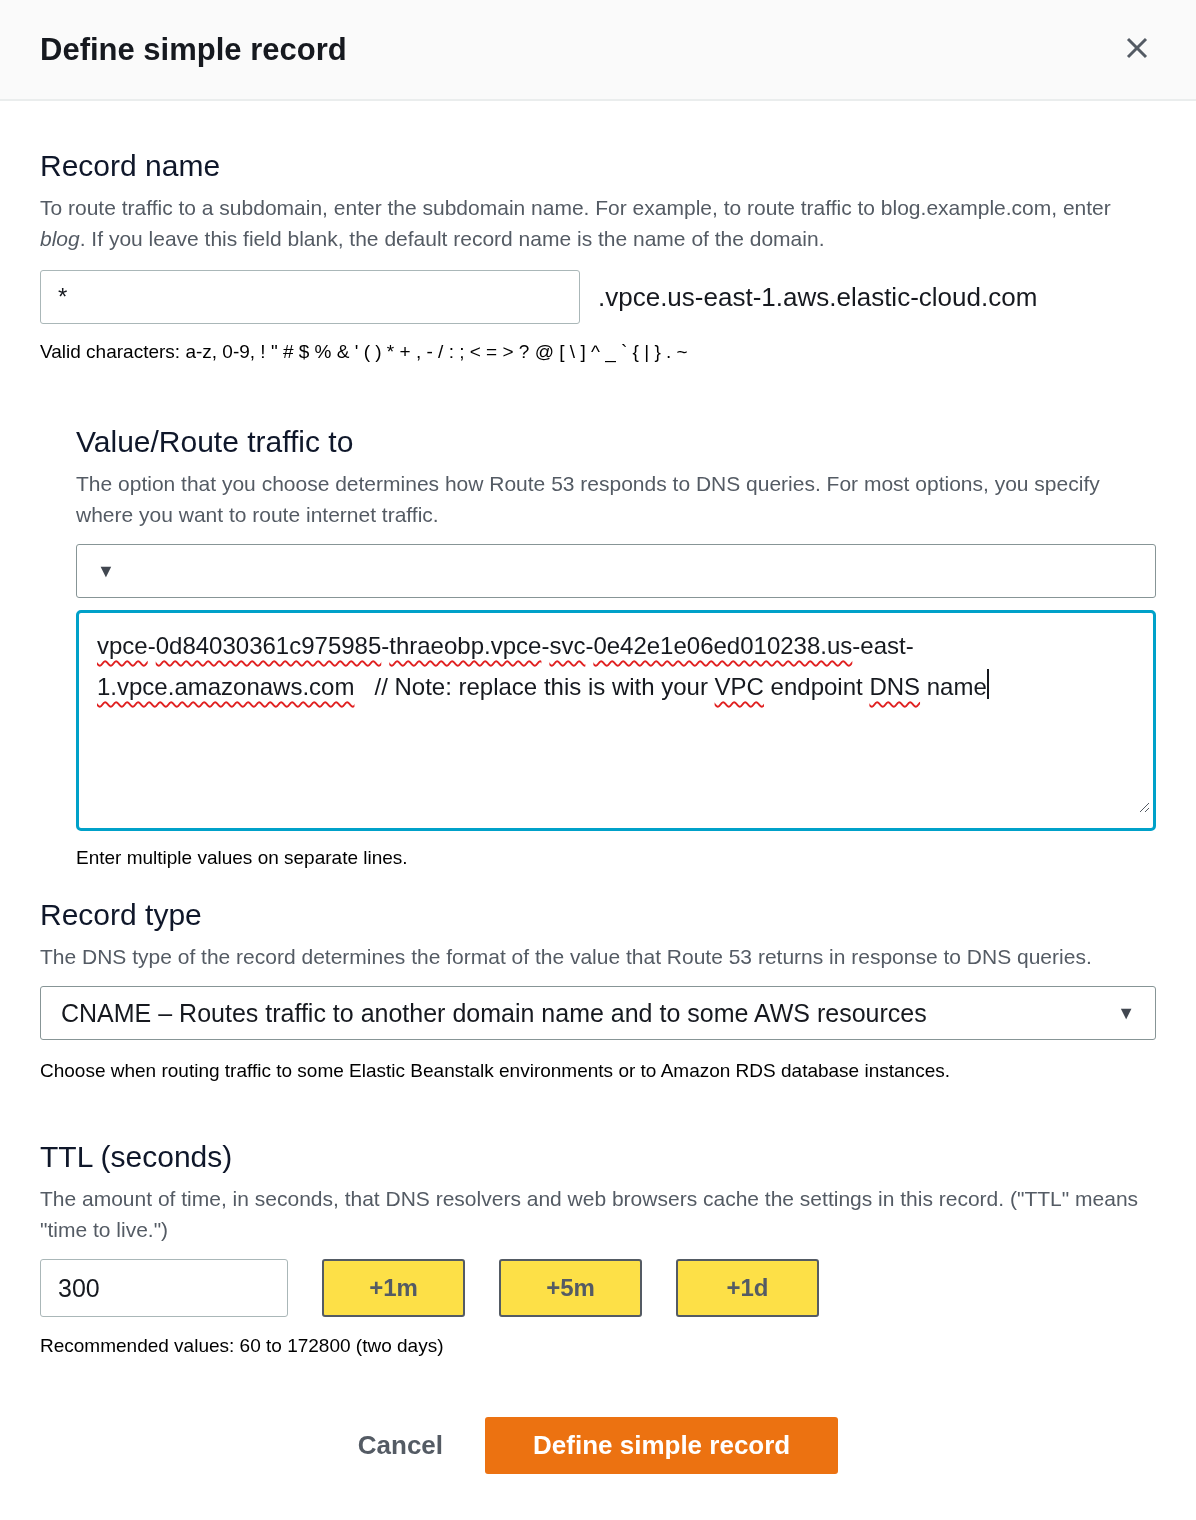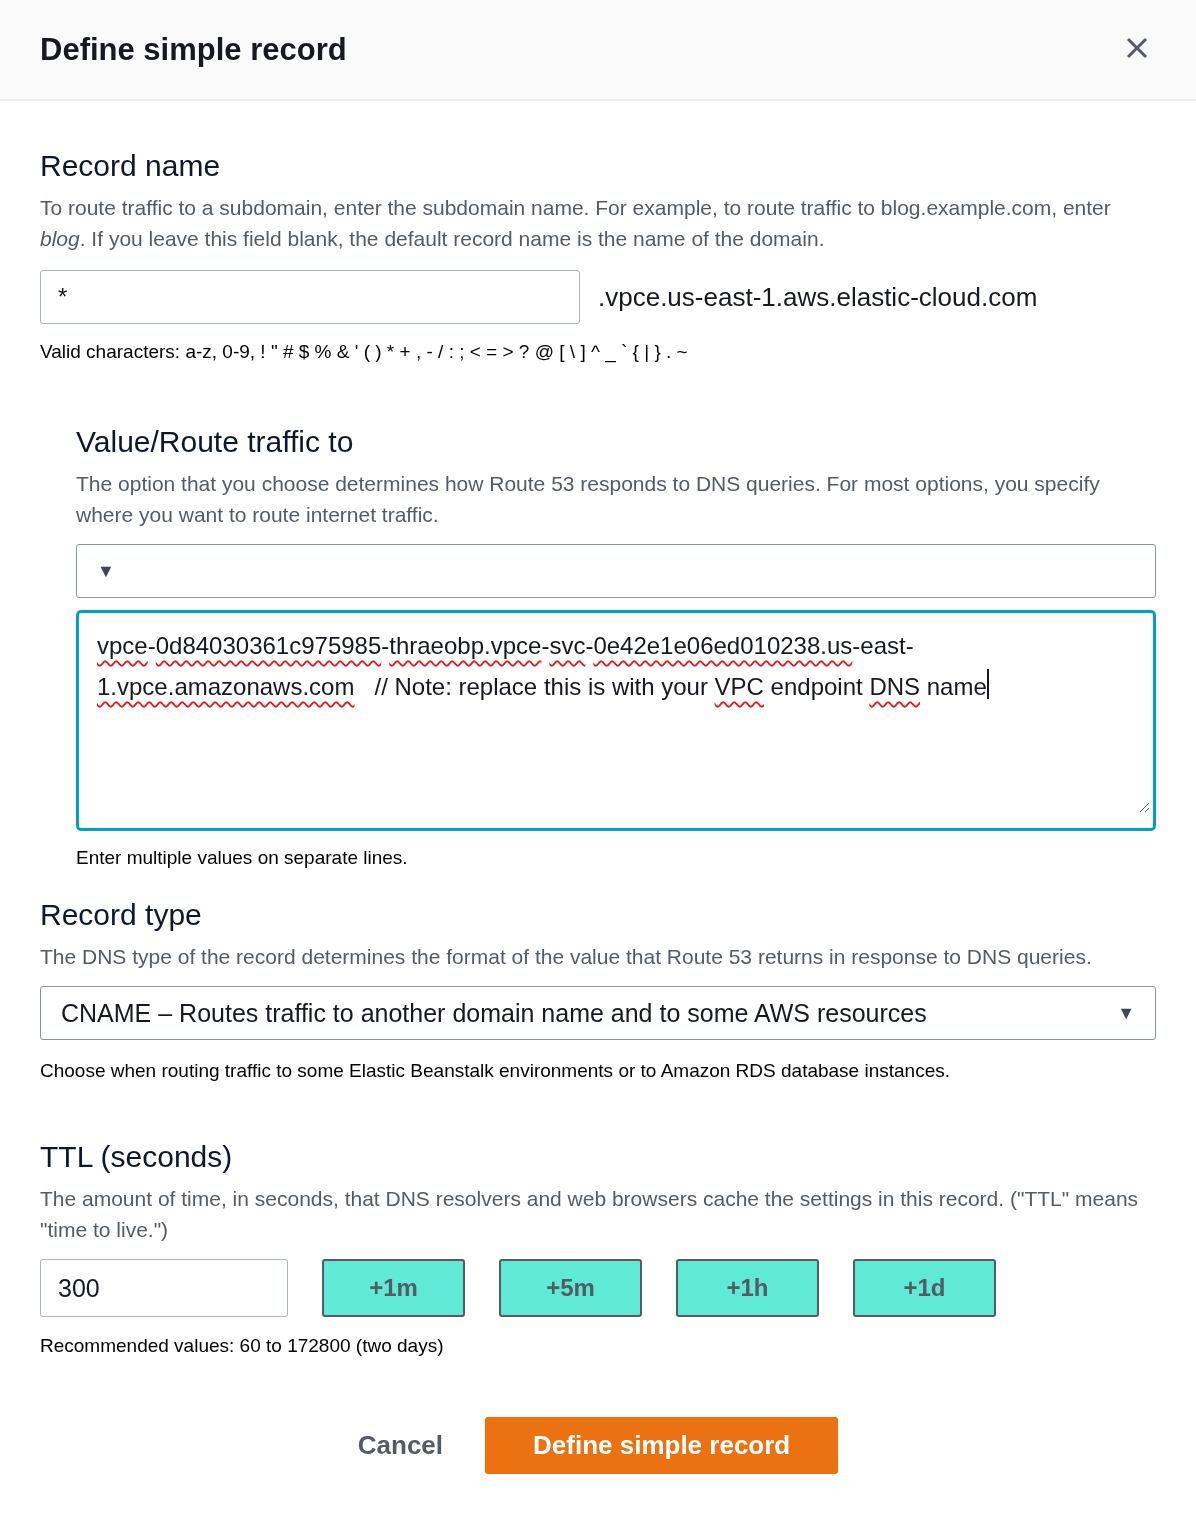--- a/index.html
+++ b/index.html
@@ -70,21 +70,21 @@
   .resize-handle { position: absolute; right: 3px; bottom: 3px; }
   .value-hint { margin-top: 12px; }
 
   .type-constraint { margin-top: 16px; max-width: 1120px; }
 
   
   .ttl-row { margin-top: 14px; display: flex; align-items: center; gap: 13px; }
   .ttl-input { width: 248px; height: 58px; font-size: 25px; }
   .ttl-btn {
     height: 58px; width: 143px; margin-left: 21px;
-    border: 2px solid #545b64; border-radius: 3px; background: #5eead4;
+    border: 2px solid #545b64; border-radius: 3px; background: #fde047;
     font-family: inherit; font-size: 24px; font-weight: bold; color: #545b64;
     cursor: pointer;
   }
   .ttl-recommend { margin-top: 14px; }
 
   
   .footer {
     margin-top: 56px; padding: 0 40px;
     display: flex; align-items: center; justify-content: center;
   }
@@ -155,21 +155,20 @@
     <div class="constraint type-constraint">Choose when routing traffic to some Elastic Beanstalk environments or to Amazon RDS database instances.</div>
   </div>
 
   <div class="sec-ttl">
     <div class="section-label">TTL (seconds)</div>
     <div class="section-desc">The amount of time, in seconds, that DNS resolvers and web browsers cache the settings in this record. ("TTL" means "time to live.")</div>
     <div class="ttl-row">
       <input class="text-input ttl-input" type="text" value="300" style="">
       <button class="ttl-btn">+1m</button>
       <button class="ttl-btn">+5m</button>
-      <button class="ttl-btn">+1h</button>
       <button class="ttl-btn">+1d</button>
     </div>
     <div class="constraint ttl-recommend">Recommended values: 60 to 172800 (two days)</div>
   </div>
 
 </div>
 
 <div class="footer">
   <button class="cancel-btn">Cancel</button>
   <button class="submit-btn">Define simple record</button>

